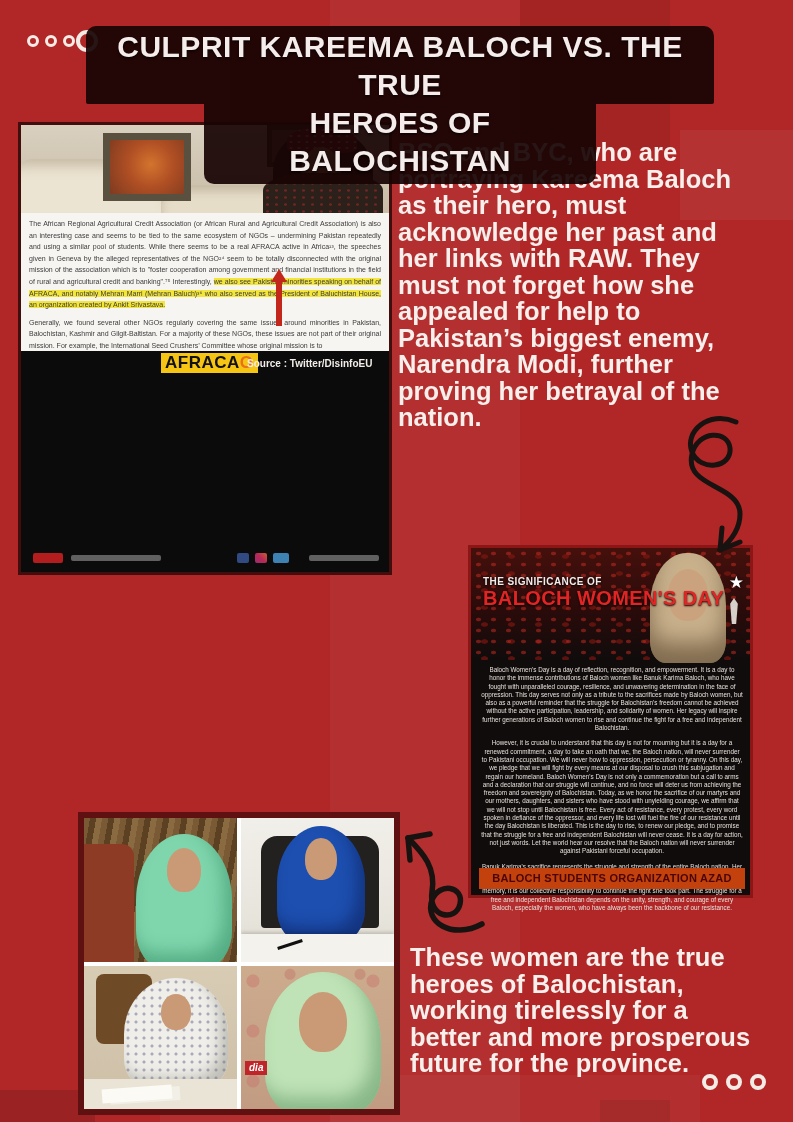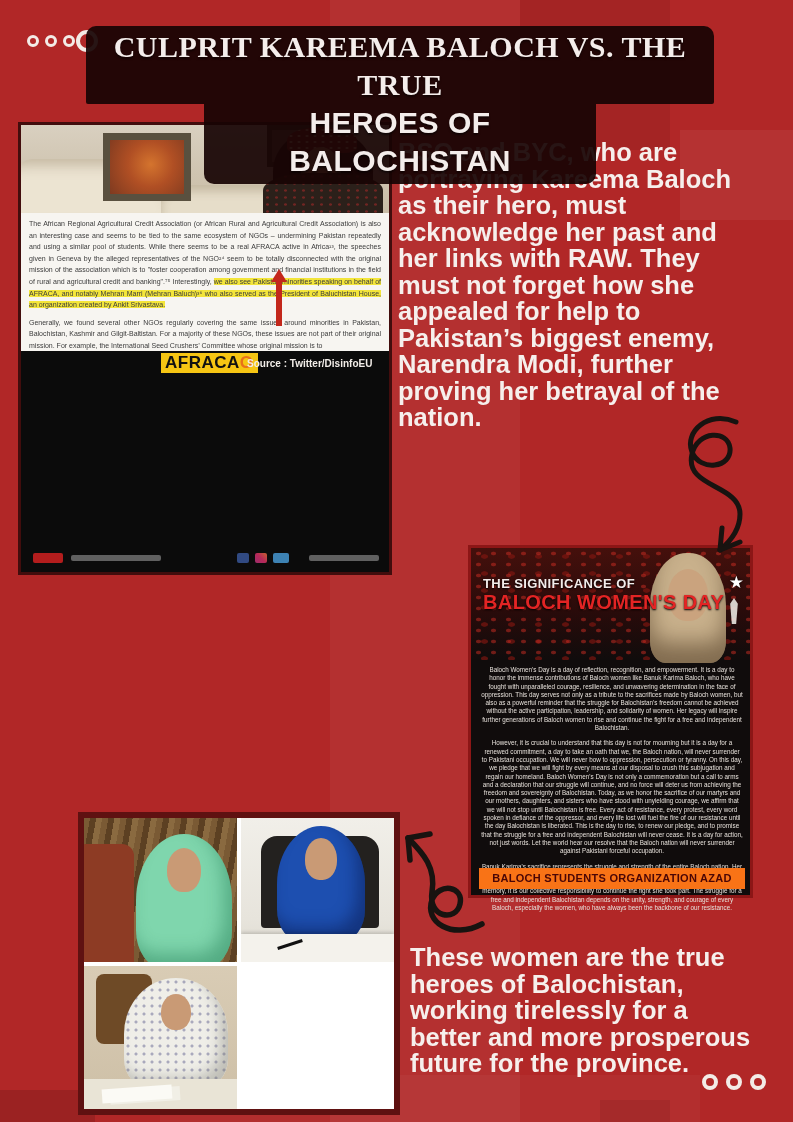--- a/index.html
+++ b/index.html
@@ -12,21 +12,21 @@
   .patch{position:absolute;pointer-events:none;}
 
   
   .ring{position:absolute;border:3px solid #f3ebe6;border-radius:50%;}
   .title-wrap{position:absolute;left:86px;top:26px;width:628px;z-index:3;}
   .title-line{
     background:rgba(24,4,4,.93);color:#f4edeb;text-align:center;
     font-weight:800;font-size:30px;line-height:38px;letter-spacing:.5px;
     text-shadow:0 2px 2px rgba(0,0,0,.5);
   }
-  .title-line.l1{border-radius:10px 10px 2px 2px;padding:2px 6px 0 6px;font-family:Liberation Serif, serif;}
+  .title-line.l1{border-radius:10px 10px 2px 2px;padding:2px 6px 0 6px;}
   .title-line.l2{width:392px;margin:0 auto;border-radius:0 0 10px 10px;padding:0 6px 4px 6px;}
 
   
   #report{
     position:absolute;left:18px;top:122px;width:374px;height:453px;
     background:#0b0b0b;border:3px solid #420d0d;z-index:2;
   }
   #report .photo{position:relative;width:100%;height:88px;overflow:hidden;
     background:linear-gradient(180deg,#d9d0c0 0%,#cfc4b0 55%,#c9bda6 100%);}
   .couch{position:absolute;left:-6px;bottom:-8px;width:170px;height:62px;
@@ -85,33 +85,33 @@
   
   #bso{position:absolute;left:468px;top:545px;width:285px;height:353px;
     background:#100c0c;border:3px solid #8c1616;z-index:2;}
   #bso .crowd{position:absolute;left:0;top:0;width:100%;height:112px;
     background-image:
       radial-gradient(rgba(205,45,35,.5) 2px,transparent 3px),
       radial-gradient(rgba(130,22,16,.65) 3px,transparent 4px),
       linear-gradient(180deg,#45100c 0%,#2a0b0a 55%,#100c0c 100%);
     background-size:15px 11px,27px 17px,100% 100%;}
   #bso .ptitle{position:absolute;left:12px;top:28px;z-index:2;}
-  #bso .pt1{color:#f2ecea;font-weight:800;font-size:13px;letter-spacing:.4px;text-shadow:0 1px 2px #000;}
+  #bso .pt1{color:#f2ecea;font-weight:800;font-size:10px;letter-spacing:.4px;text-shadow:0 1px 2px #000;}
   #bso .pt2{color:#e32424;font-weight:800;font-size:20px;letter-spacing:.4px;text-shadow:0 1px 2px #000;text-align:right;}
   .womanB{position:absolute;right:14px;top:3px;width:96px;height:112px;z-index:1;overflow:hidden;}
   .womanB .scarf{position:absolute;left:10px;top:2px;width:76px;height:110px;background:#c9b18c;border-radius:48% 48% 20% 20%;
     box-shadow:inset 0 -20px 22px rgba(60,40,20,.5);}
   .womanB .face{position:absolute;left:28px;top:18px;width:40px;height:52px;background:#caa37e;border-radius:50% 50% 45% 45%;}
   .bso-star{position:absolute;right:6px;top:24px;color:#fff;font-size:17px;z-index:3;text-shadow:0 0 3px #000;}
   .bso-emblem{position:absolute;right:10px;top:50px;width:12px;height:26px;background:#e9e5df;z-index:3;opacity:.9;
     clip-path:polygon(50% 0,82% 22%,68% 100%,32% 100%,18% 22%);}
   #bso .body{position:absolute;left:10px;top:118px;width:262px;color:#e6e0da;
     font-size:6.3px;line-height:8.3px;text-align:center;}
   #bso .body p{margin:0 0 7px 0;}
-  #bso .banner{position:absolute;left:8px;bottom:6px;width:266px;height:21px;background:#f97316;
+  #bso .banner{position:absolute;left:8px;bottom:6px;width:266px;height:21px;background:#c2410c;
     color:#4a0606;font-weight:800;font-size:11px;line-height:21px;text-align:center;letter-spacing:.3px;}
 
   
   #collage{position:absolute;left:78px;top:812px;width:322px;height:303px;
     background:#fff;border:6px solid #5f1111;z-index:2;
     display:grid;grid-template-columns:1fr 1fr;grid-template-rows:1fr 1fr;gap:4px;padding:0;}
   .cell{position:relative;overflow:hidden;}
   .cell.tl{background:
       repeating-linear-gradient(100deg,#7a5a34 0 6px,#5c4022 6px 12px,#8a6a40 12px 18px);}
   .cell.tl .chair{position:absolute;left:-10px;top:26px;width:60px;height:130px;background:#8d3b24;border-radius:12px;}
@@ -255,20 +255,27 @@
     </div>
     <div class="cell bl">
       <div class="chair"></div>
       <div class="person" style="left:40px;top:12px;width:104px;height:112px;">
         <div class="scarf" style="background:#efeee8;background-image:radial-gradient(rgba(140,140,170,.7) 1px,transparent 2px);background-size:8px 8px;box-shadow:inset -8px -12px 14px rgba(120,120,110,.4);"></div>
         <div class="face" style="top:16px;width:30px;height:36px;"></div>
       </div>
       <div class="desk"></div>
       <div class="paper"></div>
     </div>
+    <div class="cell br">
+      <div class="person" style="left:24px;top:6px;width:116px;height:142px;">
+        <div class="scarf" style="background:#bfe3b6;box-shadow:inset -10px -16px 18px rgba(70,130,80,.45);"></div>
+        <div class="face" style="top:20px;width:48px;height:60px;"></div>
+      </div>
+      <div class="wm">dia</div>
+    </div>
   </div>
 
   <svg class="doodle" style="left:392px;top:812px;" width="100" height="130" viewBox="0 0 100 130">
     <path d="M90,112 C60,128 32,110 40,88 C47,70 72,74 68,92 C64,110 36,106 40,80 C44,56 32,42 16,26" fill="none" stroke="#181310" stroke-width="5.5" stroke-linecap="round"></path>
     <path d="M16,26 L38,22 M16,26 L18,48" fill="none" stroke="#181310" stroke-width="5.5" stroke-linecap="round"></path>
   </svg>
 
   <div id="closing-block" class="bigtext">These women are the true
 heroes of Balochistan,
 working tirelessly for a

